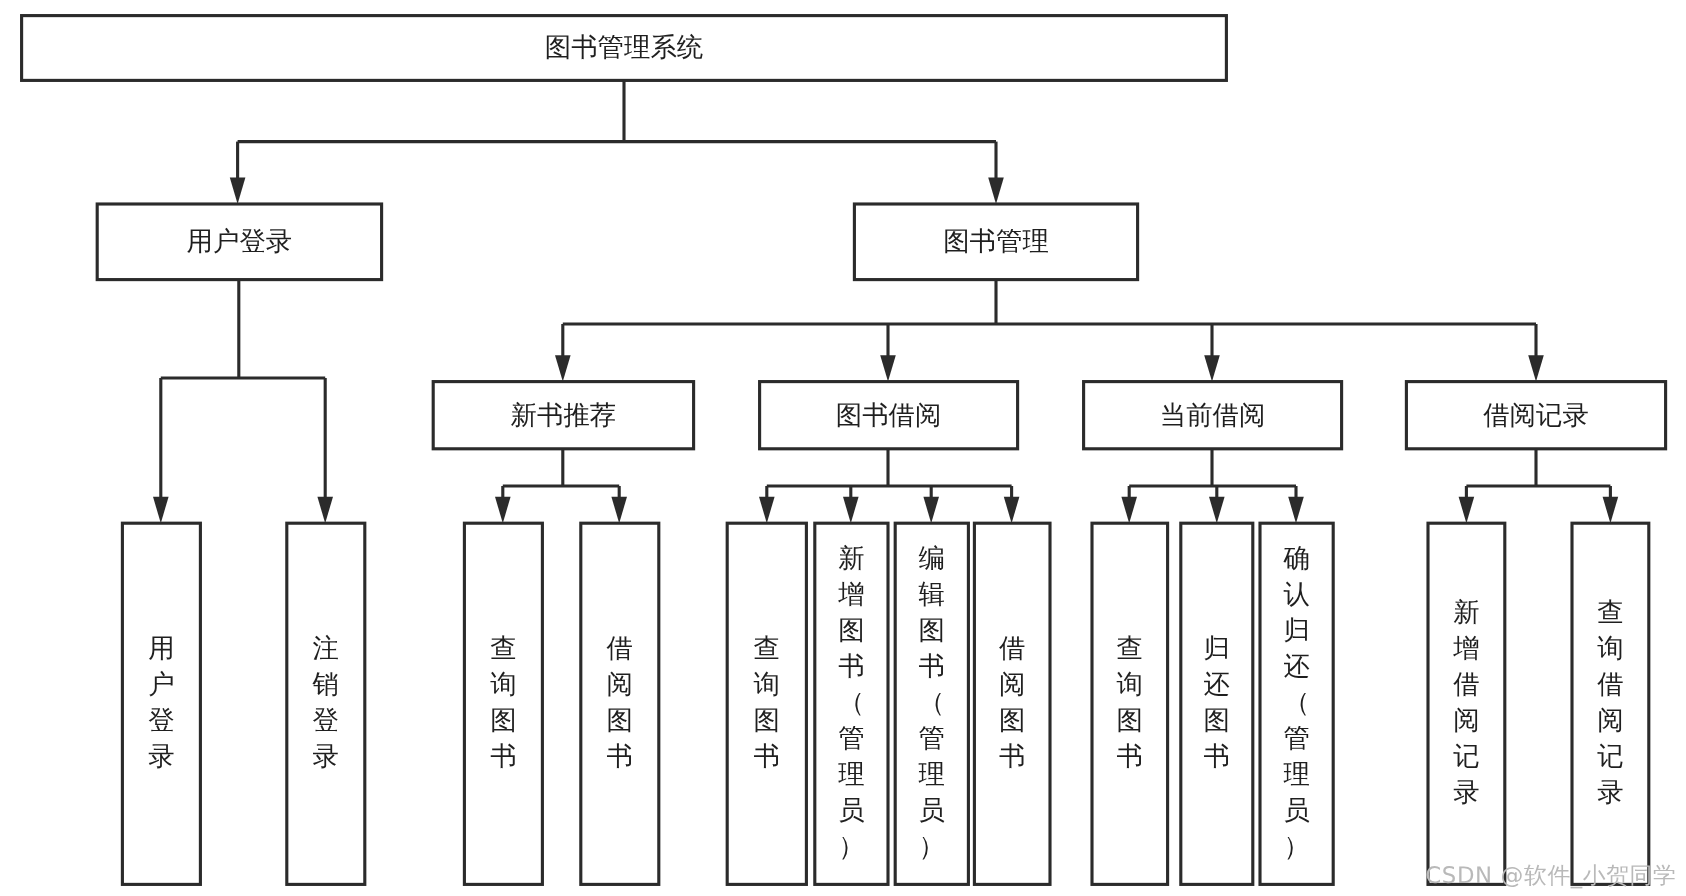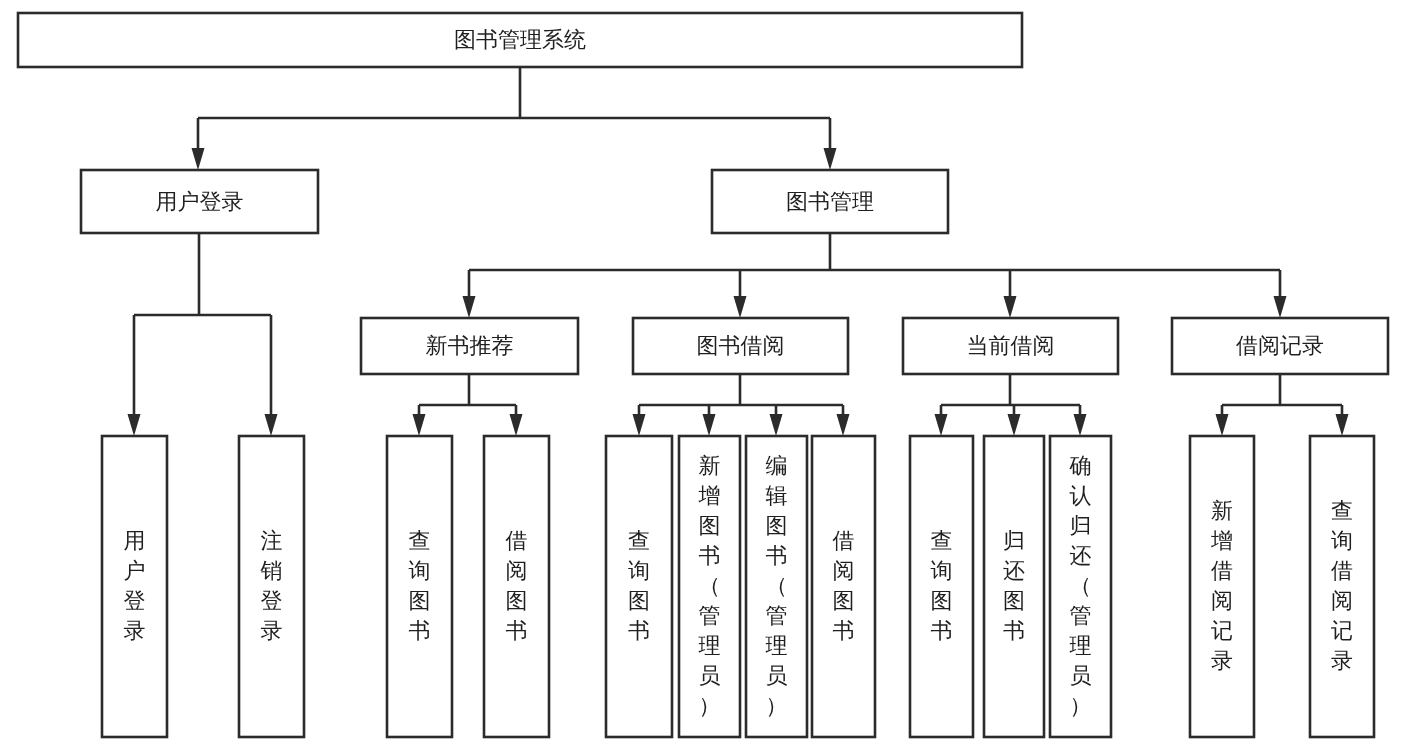--- a/index.html
+++ b/index.html
@@ -195,13 +195,14 @@
         <g>
           <rect x="1190" y="436" width="64" height="301" class="node-box"></rect>
           <text x="1222" y="0" class="node-label v-text"><tspan x="1222" y="511.5">新</tspan><tspan x="1222" y="541.5">增</tspan><tspan x="1222" y="571.5">借</tspan><tspan x="1222" y="601.5">阅</tspan><tspan x="1222" y="631.5">记</tspan><tspan x="1222" y="661.5">录</tspan></text>
         </g>
         <g>
           <rect x="1310" y="436" width="64" height="301" class="node-box"></rect>
           <text x="1342" y="0" class="node-label v-text"><tspan x="1342" y="511.5">查</tspan><tspan x="1342" y="541.5">询</tspan><tspan x="1342" y="571.5">借</tspan><tspan x="1342" y="601.5">阅</tspan><tspan x="1342" y="631.5">记</tspan><tspan x="1342" y="661.5">录</tspan></text>
         </g>
       </g>
   </svg>
+  <div class="watermark">CSDN @软件_小贺同学</div>
 </div>
 
 </body></html>

